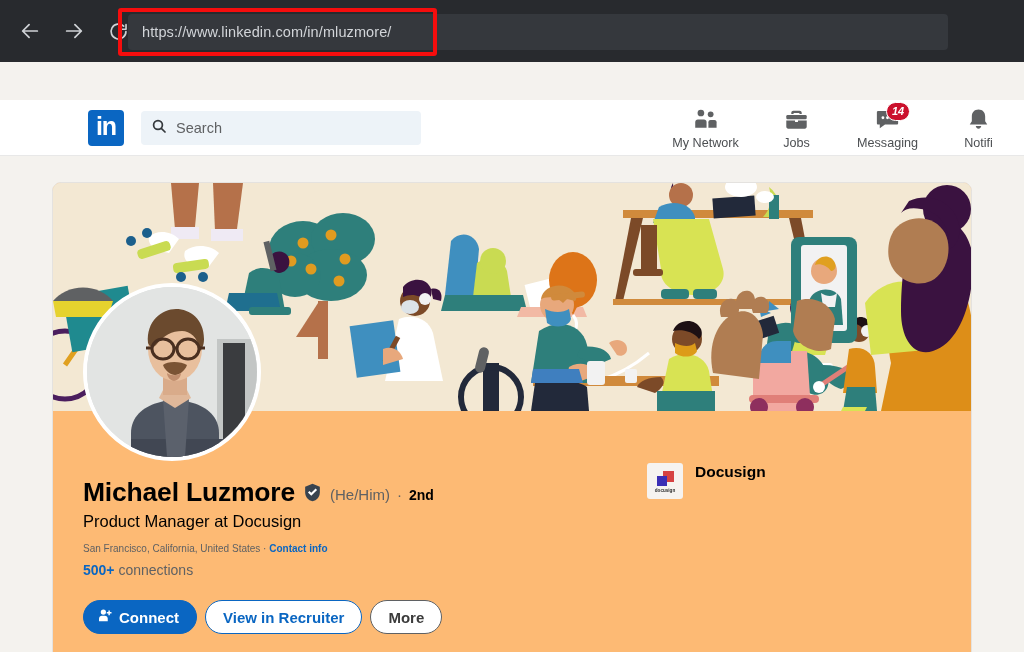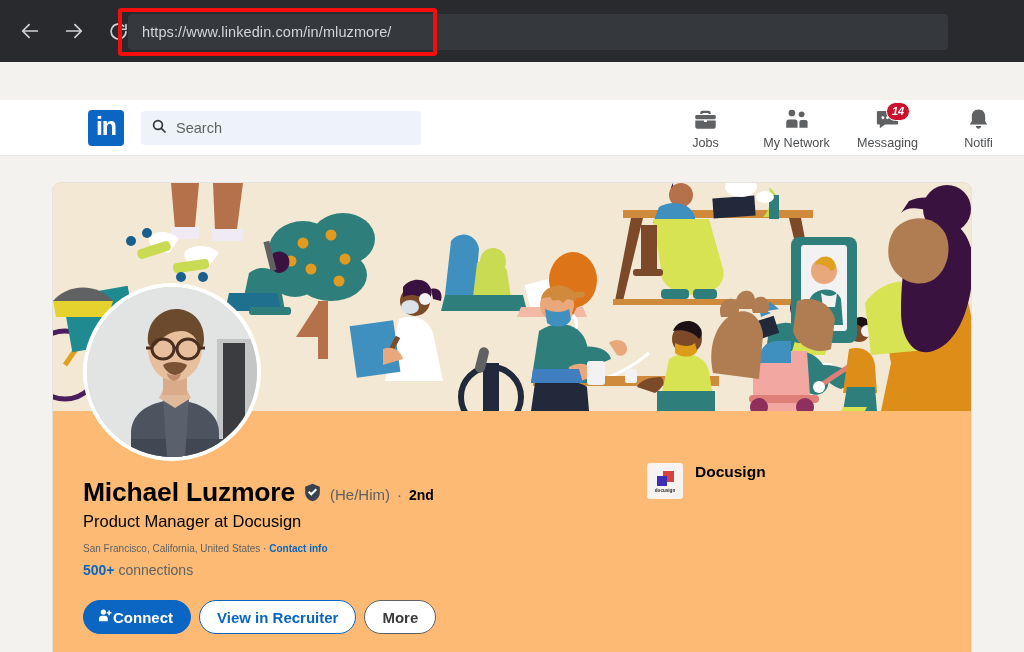--- a/index.html
+++ b/index.html
@@ -287,20 +287,21 @@
     font-size: 15px;
     font-weight: bold;
     padding: 0 17px;
     white-space: nowrap;
     cursor: pointer;
   }
   .btn-primary {
     background: #0a66c2;
     color: #fff;
     border: 1px solid #0a66c2;
+    gap: 6px;
     padding-left: 14px;
   }
   .btn-outline-blue {
     background: #fff;
     color: #0a66c2;
     border: 1.6px solid #0a66c2;
   }
   .btn-outline-grey {
     background: #fff;
     color: #3b3b3b;
@@ -353,42 +354,42 @@
       <svg width="16" height="16" viewBox="0 0 24 24" fill="none" stroke="#35393d" stroke-width="2.6" stroke-linecap="round">
         <circle cx="10.5" cy="10.5" r="6.6"></circle>
         <path d="M15.4 15.4 21 21"></path>
       </svg>
     </span>
     <span class="ph">Search</span>
   </div>
 
   <div class="nav-items">
 
-
-    <div class="nav-item">
-      <span class="ico">
-        <svg width="25" height="25" viewBox="0 0 24 24" fill="#5f6163">
-          <path d="M9 3.6h6c1.1 0 2 .9 2 2v1.2h-2.2V5.8H9.2v1H7V5.6c0-1.1.9-2 2-2z"></path>
-          <rect x="2.2" y="7.6" width="19.6" height="4.1" rx="1.2"></rect>
-          <path d="M2.2 12.9h8.4v1.5h2.8v-1.5h8.4v6.1c0 1-.8 1.8-1.8 1.8H4c-1 0-1.8-.8-1.8-1.8z"></path>
-        </svg>
-      </span>
-      <span class="lbl">Jobs</span>
-    </div>
 
     <div class="nav-item">
       <span class="ico">
         <svg width="26" height="25" viewBox="0 0 28 24" fill="#5f6163">
           <circle cx="8.5" cy="5" r="3.6"></circle>
           <circle cx="19" cy="6.4" r="3.1"></circle>
           <path d="M2.4 21v-6.4c0-1.5 1.2-2.7 2.7-2.7h6.8c1.5 0 2.7 1.2 2.7 2.7V21z"></path>
           <path d="M16.6 21v-6.1c0-1.3 1-2.3 2.3-2.3h4.2c1.3 0 2.3 1 2.3 2.3V21z"></path>
         </svg>
       </span>
       <span class="lbl">My Network</span>
+    </div>
+
+    <div class="nav-item">
+      <span class="ico">
+        <svg width="25" height="25" viewBox="0 0 24 24" fill="#5f6163">
+          <path d="M9 3.6h6c1.1 0 2 .9 2 2v1.2h-2.2V5.8H9.2v1H7V5.6c0-1.1.9-2 2-2z"></path>
+          <rect x="2.2" y="7.6" width="19.6" height="4.1" rx="1.2"></rect>
+          <path d="M2.2 12.9h8.4v1.5h2.8v-1.5h8.4v6.1c0 1-.8 1.8-1.8 1.8H4c-1 0-1.8-.8-1.8-1.8z"></path>
+        </svg>
+      </span>
+      <span class="lbl">Jobs</span>
     </div>
 
     <div class="nav-item">
       <span class="ico">
         <svg width="25" height="25" viewBox="0 0 24 24" fill="#5f6163">
           <path d="M3 3.8h18c.7 0 1.2.6 1.2 1.2v10.6c0 .7-.5 1.2-1.2 1.2H9.6l-5 3.7v-3.7H3c-.7 0-1.2-.5-1.2-1.2V5c0-.6.5-1.2 1.2-1.2z"></path>
           <circle cx="7.6" cy="10.3" r="1.35" fill="#fff"></circle>
           <circle cx="12" cy="10.3" r="1.35" fill="#fff"></circle>
           <circle cx="16.4" cy="10.3" r="1.35" fill="#fff"></circle>
         </svg>

